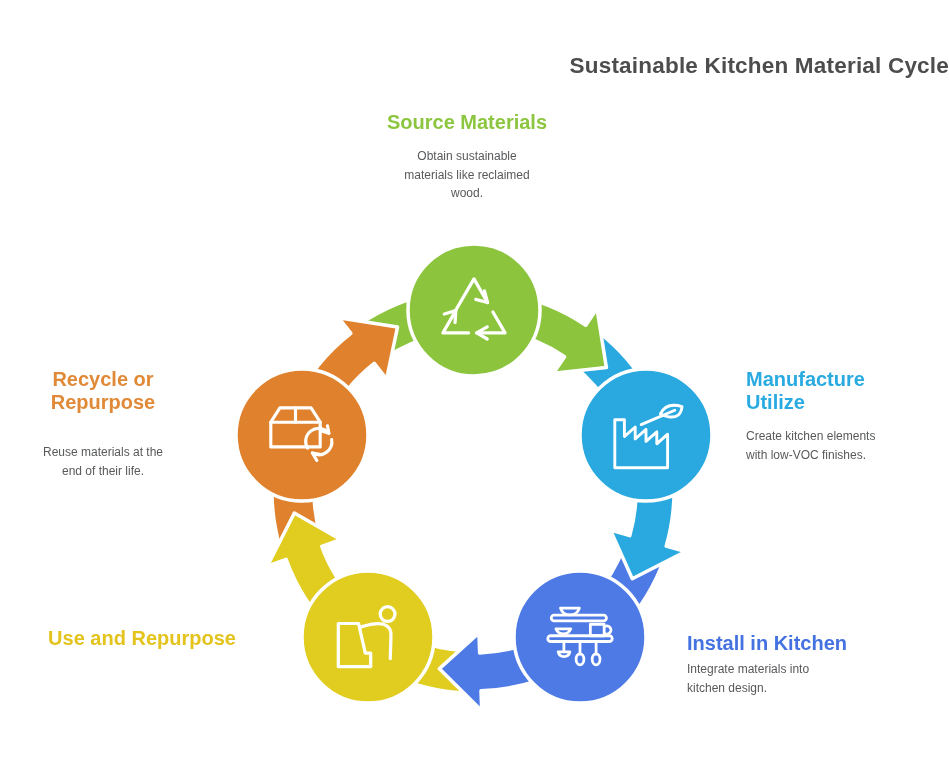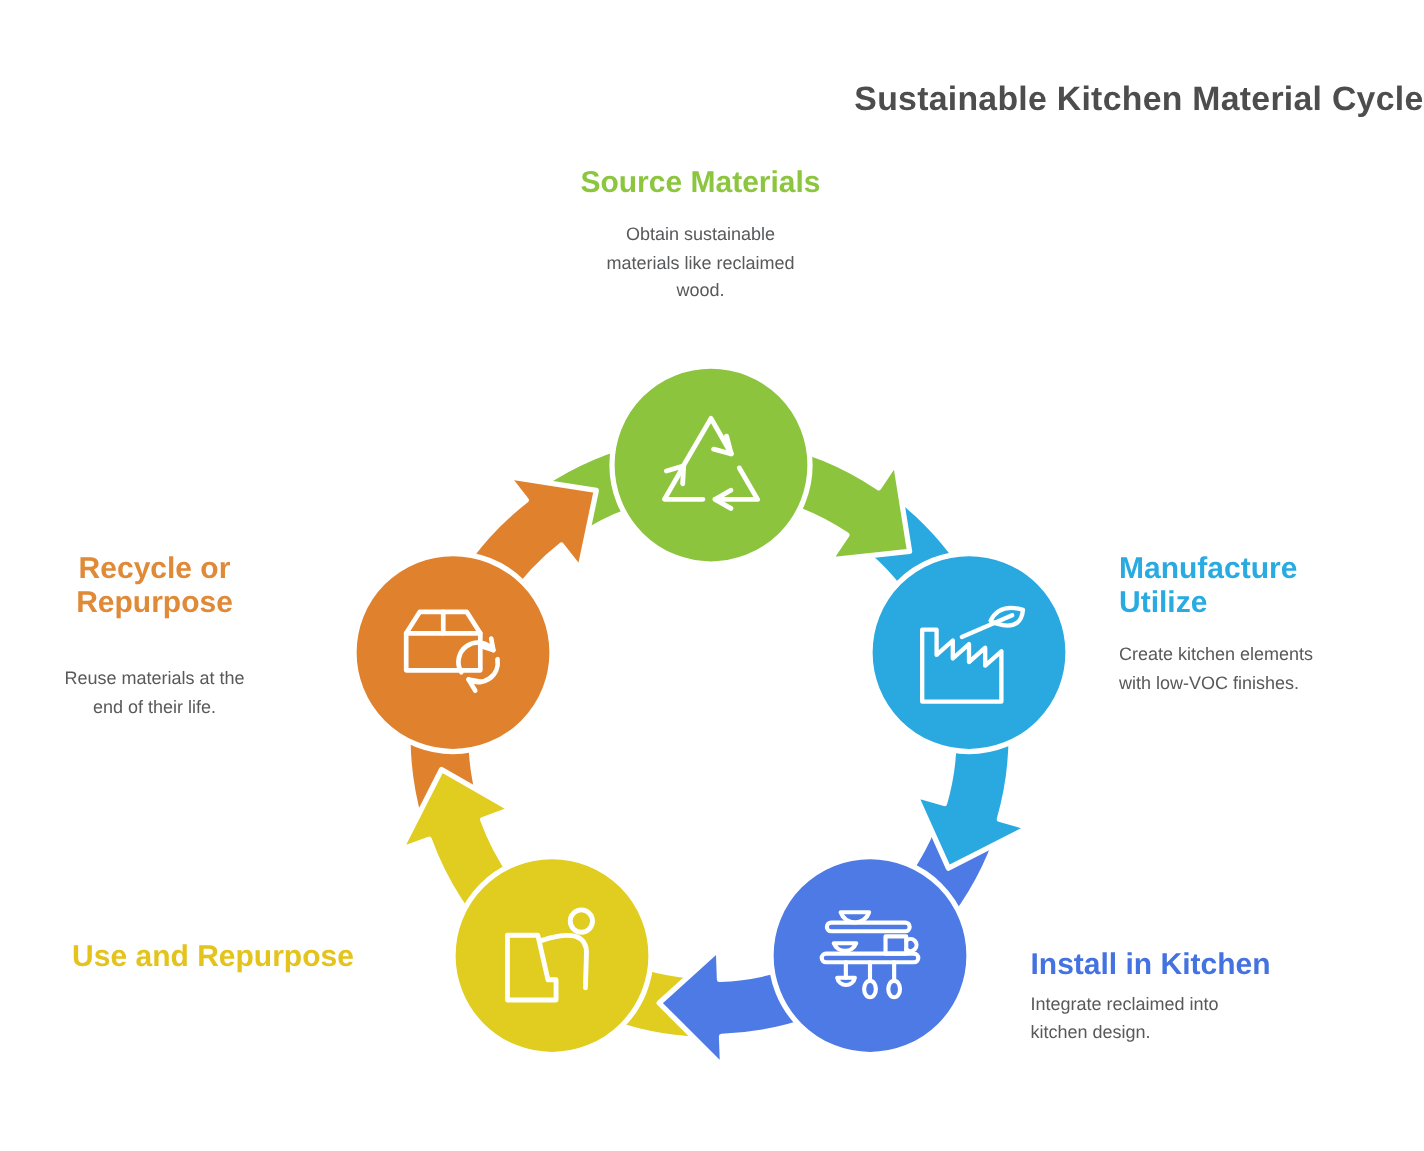--- a/index.html
+++ b/index.html
@@ -116,21 +116,21 @@
   <div class="desc ta-c" style="top:147px;left:357px;width:220px;">Obtain sustainable
 materials like reclaimed
 wood.</div>
 
   <div class="heading ta-l" style="top: 368px; left: 746px; width: 200px; color: rgb(41, 171, 226);">Manufacture
 Utilize</div>
   <div class="desc ta-l" style="top:427px;left:746px;width:200px;">Create kitchen elements
 with low-VOC finishes.</div>
 
   <div class="heading ta-l" style="top: 632px; left: 687px; width: 240px; color: rgb(68, 114, 224);">Install in Kitchen</div>
-  <div class="desc ta-l" style="top:660px;left:687px;width:240px;">Integrate reclaimed into
+  <div class="desc ta-l" style="top:660px;left:687px;width:240px;">Integrate materials into
 kitchen design.</div>
 
   <div class="heading ta-r" style="top: 627px; right: 687px; width: 240px; color: rgb(227, 195, 28);">Use and Repurpose</div>
 
   <div class="heading ta-r" style="top: 368px; right: 746px; width: 200px; color: rgb(224, 138, 56);">Recycle or
 Repurpose</div>
   <div class="desc ta-r" style="top:443px;right:746px;width:200px;">Reuse materials at the
 end of their life.</div>
 
 </div>

